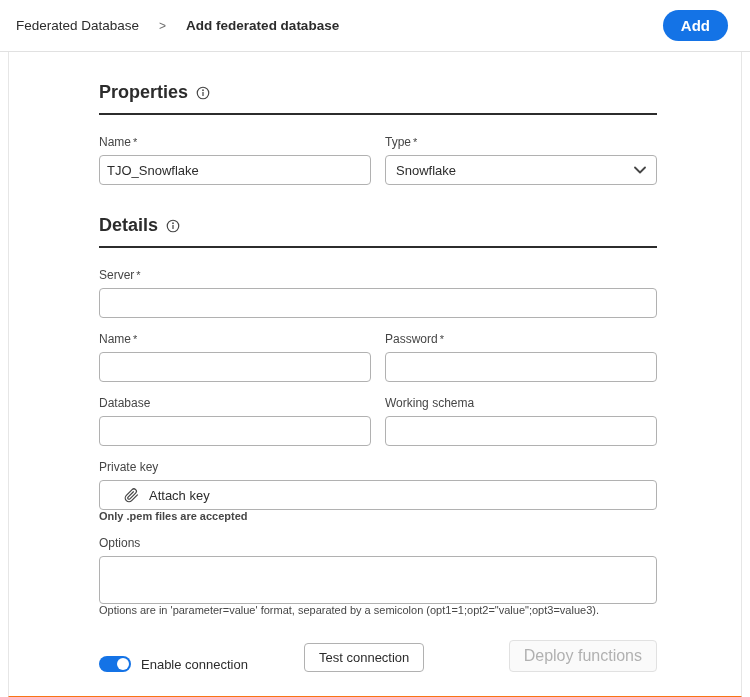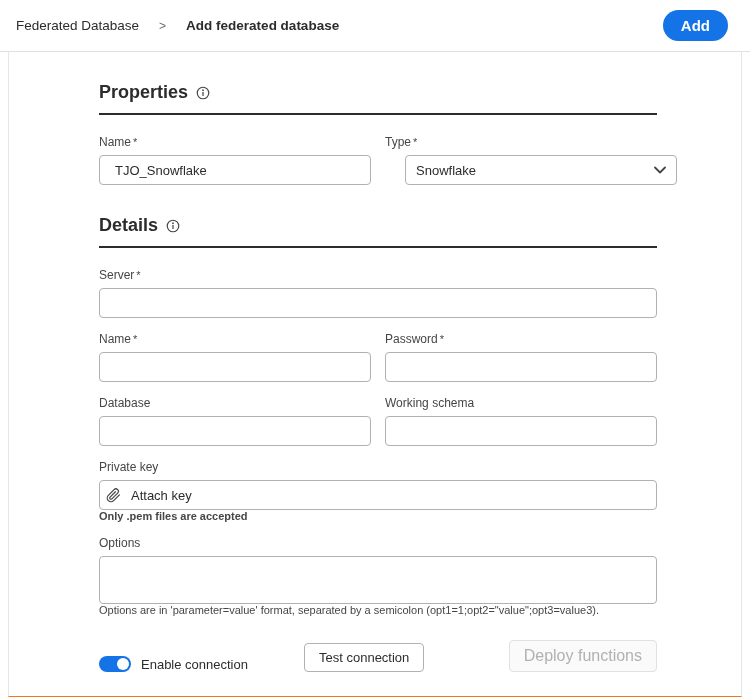--- a/index.html
+++ b/index.html
@@ -60,30 +60,30 @@
   label.fld {
     display:block; font-size:12px; color:#464646; margin-bottom:6px;
   }
   .req { color:#464646; margin-left:2px; font-size:11px; }
 
   input.text, textarea.text, .selectbox, .attachbox {
     width:100%; border:1px solid #b1b1b1; border-radius:4px;
     background:#fff; font-size:13px; color:#2c2c2c;
     font-family:inherit;
   }
-  input.text { height:30px; padding:0 15px; }
+  input.text { height:30px; padding:0 7px; }
   textarea.text { height:48px; padding:6px 10px; resize:none; display:block; }
 
   .selectbox {
     height:30px; display:flex; align-items:center; justify-content:space-between;
-    padding:0 10px; cursor:pointer;margin-left:20px;
+    padding:0 10px; cursor:pointer;
   }
   .attachbox {
     height:30px; display:flex; align-items:center; gap:10px;
-    padding:0 6px; cursor:pointer;
+    padding:0 24px; cursor:pointer;
   }
 
   .helper { font-size:11px; margin-top:0; color:#464646; }
   .helper.strong { font-weight:700; }
 
   .footer-row { display:flex; align-items:flex-end; margin-top:24px;gap:32px; }
   .toggle-group { display:flex; align-items:center; gap:10px; }
   .toggle {
     width:32px; height:16px; border-radius:8px; background:#1473e6;
     position:relative; cursor:pointer; flex:0 0 32px;

